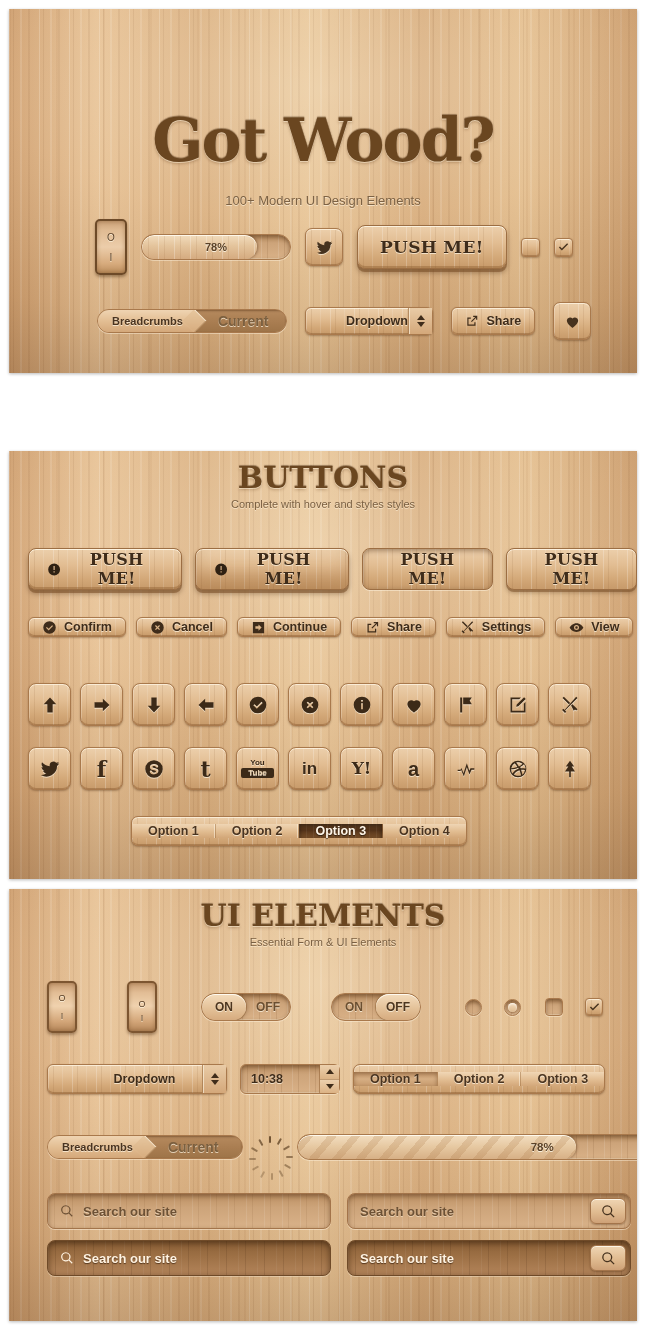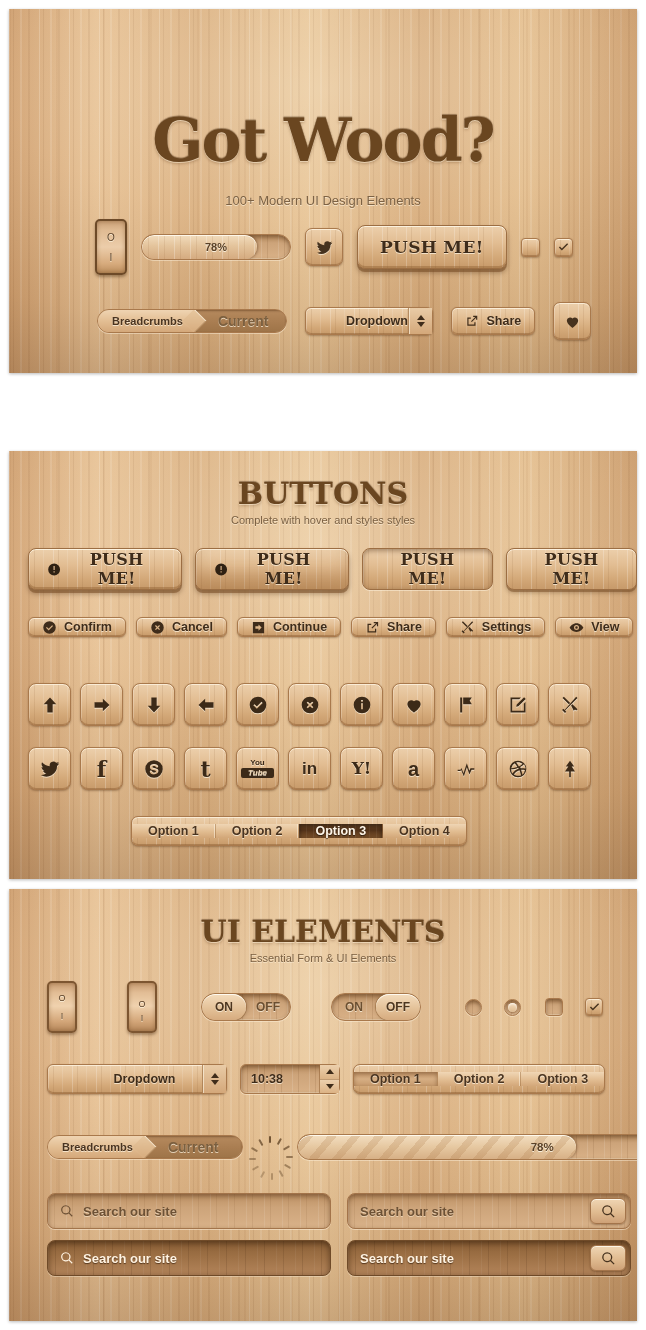--- a/index.html
+++ b/index.html
@@ -64,21 +64,21 @@
     text-shadow:
       0 1px 0 rgba(255,240,215,.55),
       0 -1px 1px rgba(60,30,5,.45),
       0 2px 3px rgba(90,50,15,.30);
   }
   #hero-title{font-size:60px;line-height:62px;padding-top:100px;letter-spacing:-2px;}
   .kit-sub{
     text-align:center;color:#7d6244;font-size:13px;margin-top:22px;
     text-shadow:0 1px 0 rgba(255,243,222,.65);
   }
-  .sec-title{font-size:30px;line-height:34px;padding-top:26px;letter-spacing:0px;}
+  .sec-title{font-size:30px;line-height:34px;padding-top:10px;letter-spacing:0px;}
   .sec-sub{text-align:center;color:#7b6042;font-size:11px;margin-top:3px;
     text-shadow:0 1px 0 rgba(255,243,222,.6);}
 
   
   .w{
     background-color:#ddb183;
     background-image:
       repeating-linear-gradient(90deg,
         rgba(255,255,255,.22) 0 1px, rgba(0,0,0,0) 1px 5px,
         rgba(130,84,42,.12) 5px 6px, rgba(0,0,0,0) 6px 14px,
@@ -584,21 +584,21 @@
         <svg viewBox="0 0 24 24">
           <path d="M12 1.5a10.5 10.5 0 1 0 0 21 10.5 10.5 0 0 0 0-21zm.3 17c-3 0-5.3-1.4-5.3-3.2 0-.8.5-1.4 1.4-1.4.8 0 1.2.4 1.5 1 .4.9 1.1 1.3 2.4 1.3 1.3 0 2-.5 2-1.2 0-.8-.6-1.1-2.2-1.5l-1.4-.3c-2.4-.6-3.6-1.7-3.6-3.4C7.1 7.5 9.2 6 12 6c2.9 0 5 1.3 5 3 0 .8-.5 1.4-1.4 1.4-.8 0-1.2-.4-1.5-1-.3-.8-1-1.1-2.1-1.1-1.2 0-1.9.5-1.9 1.1 0 .7.6 1.1 2 1.4l1.4.3c2.6.6 3.8 1.6 3.8 3.4 0 2.3-2 3.9-5 3.9z"></path>
         </svg>
       </div>
     <div class="w grid-btn">
         <span class="txt-ico">t</span>
       </div>
     <div class="w grid-btn">
       <span style="display:flex;flex-direction:column;align-items:center;line-height:1;">
         <span style="font-size:8px;font-weight:bold;color:#3c2a18;">You</span>
-        <span style="font-size:8px;font-weight:bold;color:#ecd4b2;background:#3c2a18;padding:1px 7px;border-radius:2px;margin-top:1px;font-style:italic;">Tube</span>
+        <span style="font-size:8px;font-weight:bold;color:#ecd4b2;background:#3c2a18;padding:1px 7px;border-radius:2px;margin-top:1px;">Tube</span>
       </span>
     </div>
     <div class="w grid-btn">
         <span class="txt-ico" style="font-size:17px;font-family:'Liberation Sans',sans-serif;">in</span>
       </div>
     <div class="w grid-btn">
         <span class="txt-ico" style="font-size:17px;">Y!</span>
       </div>
     <div class="w grid-btn">
         <span class="txt-ico" style="font-size:20px;font-family:'Liberation Sans',sans-serif;">a</span>

